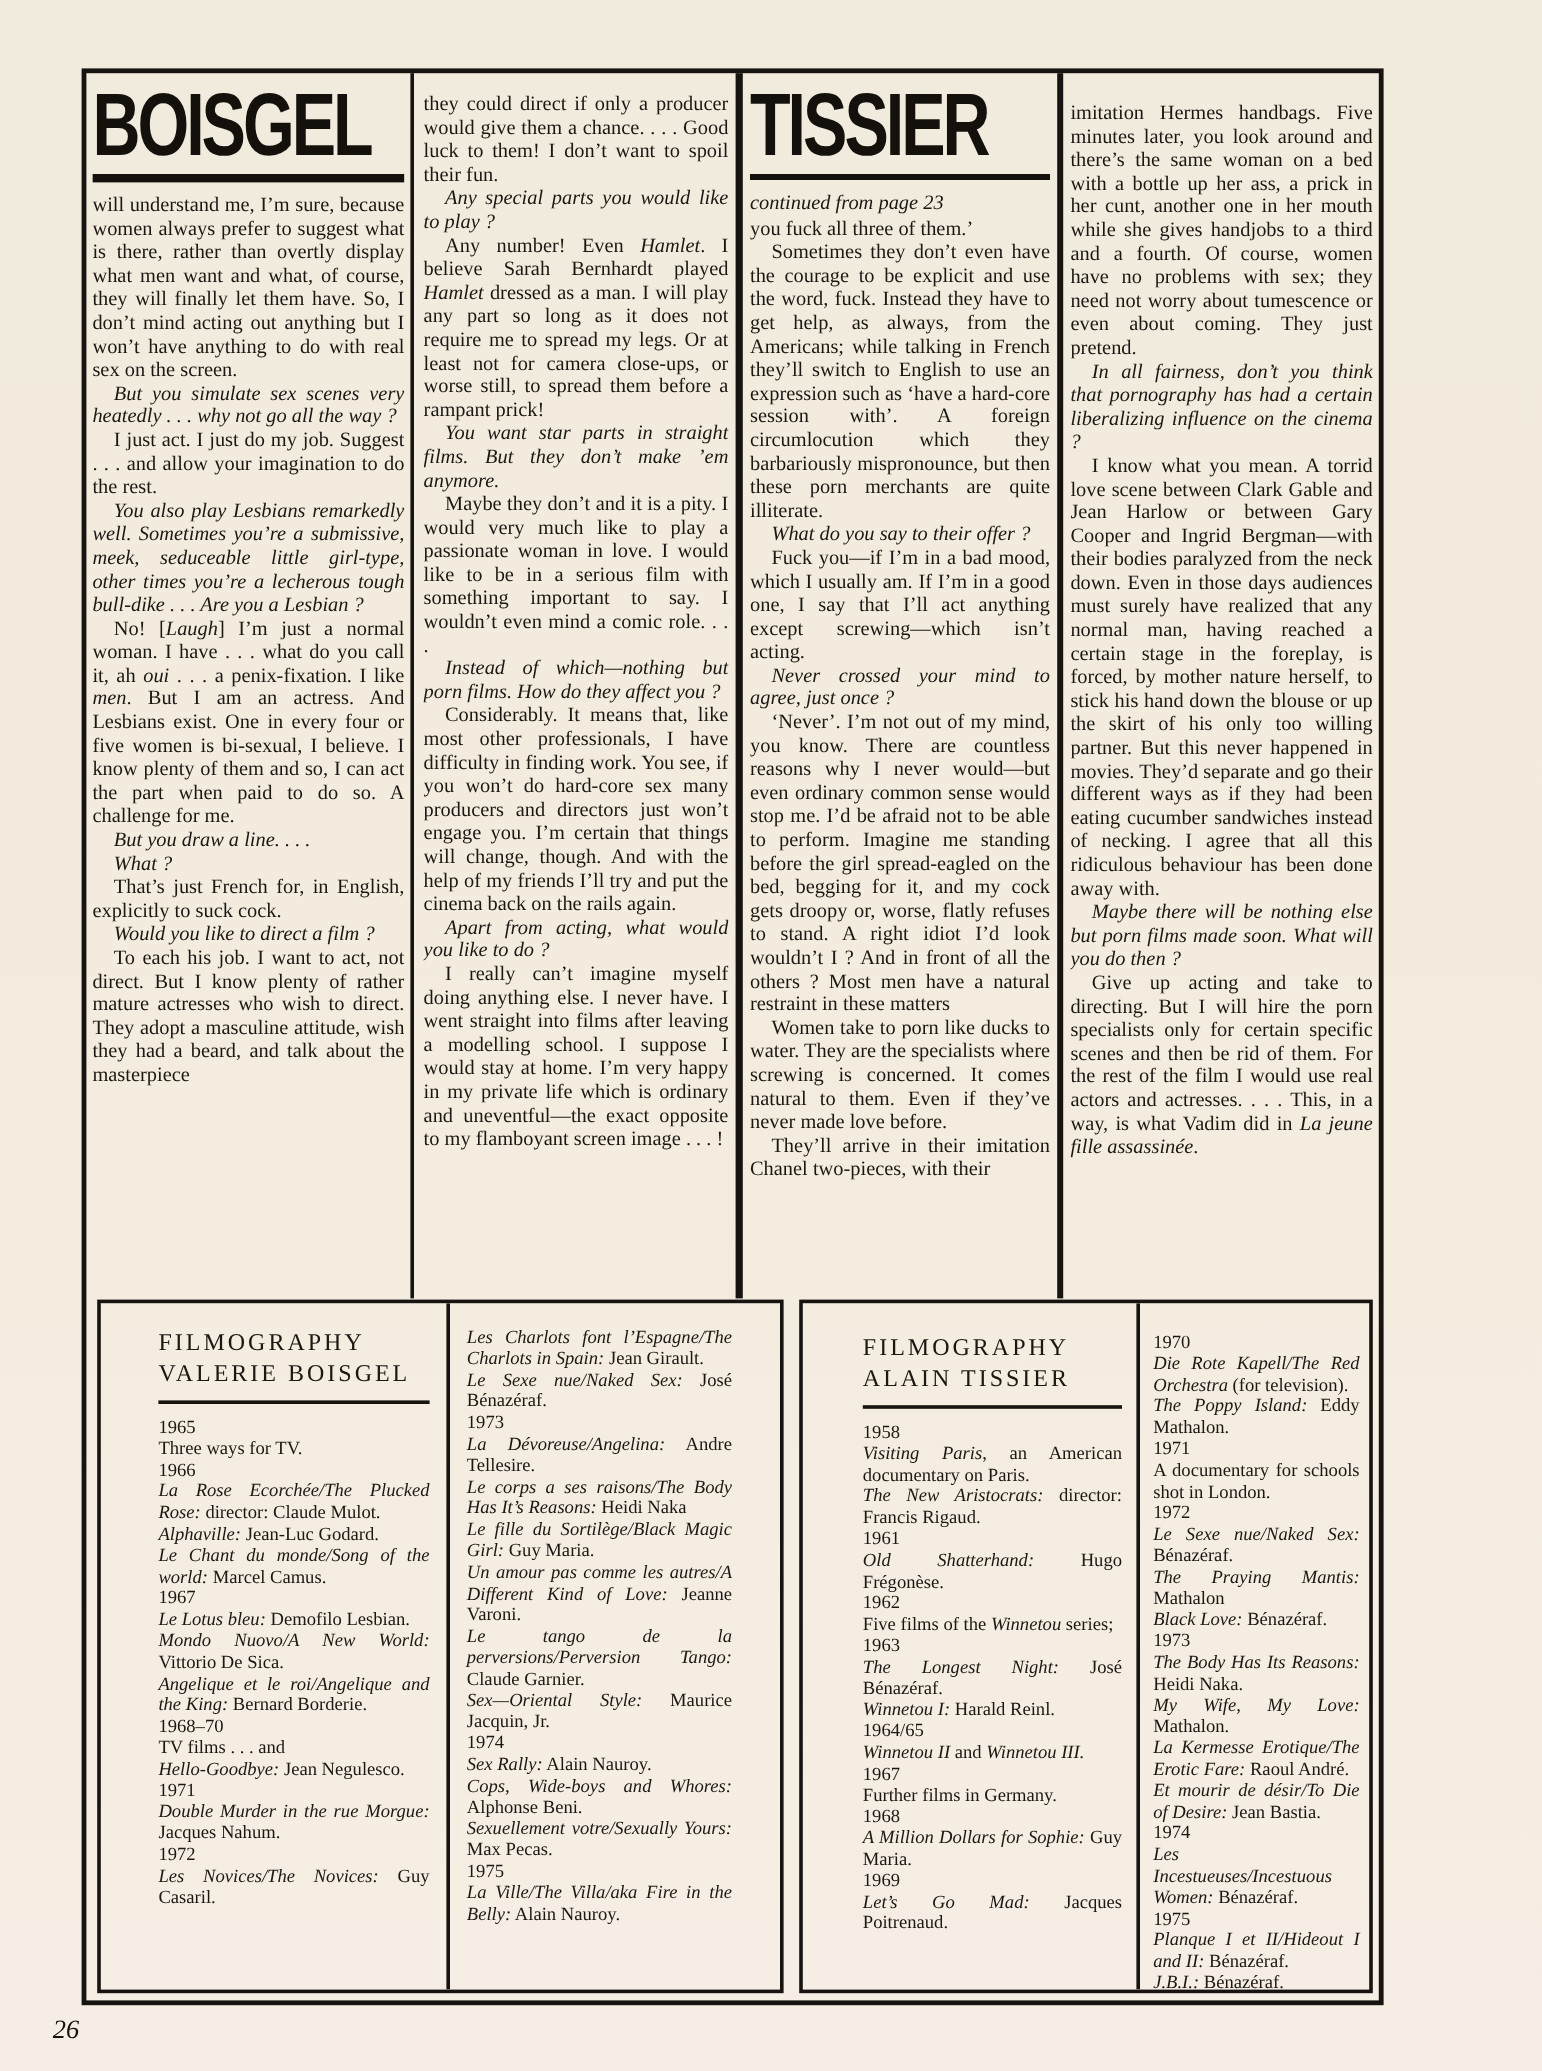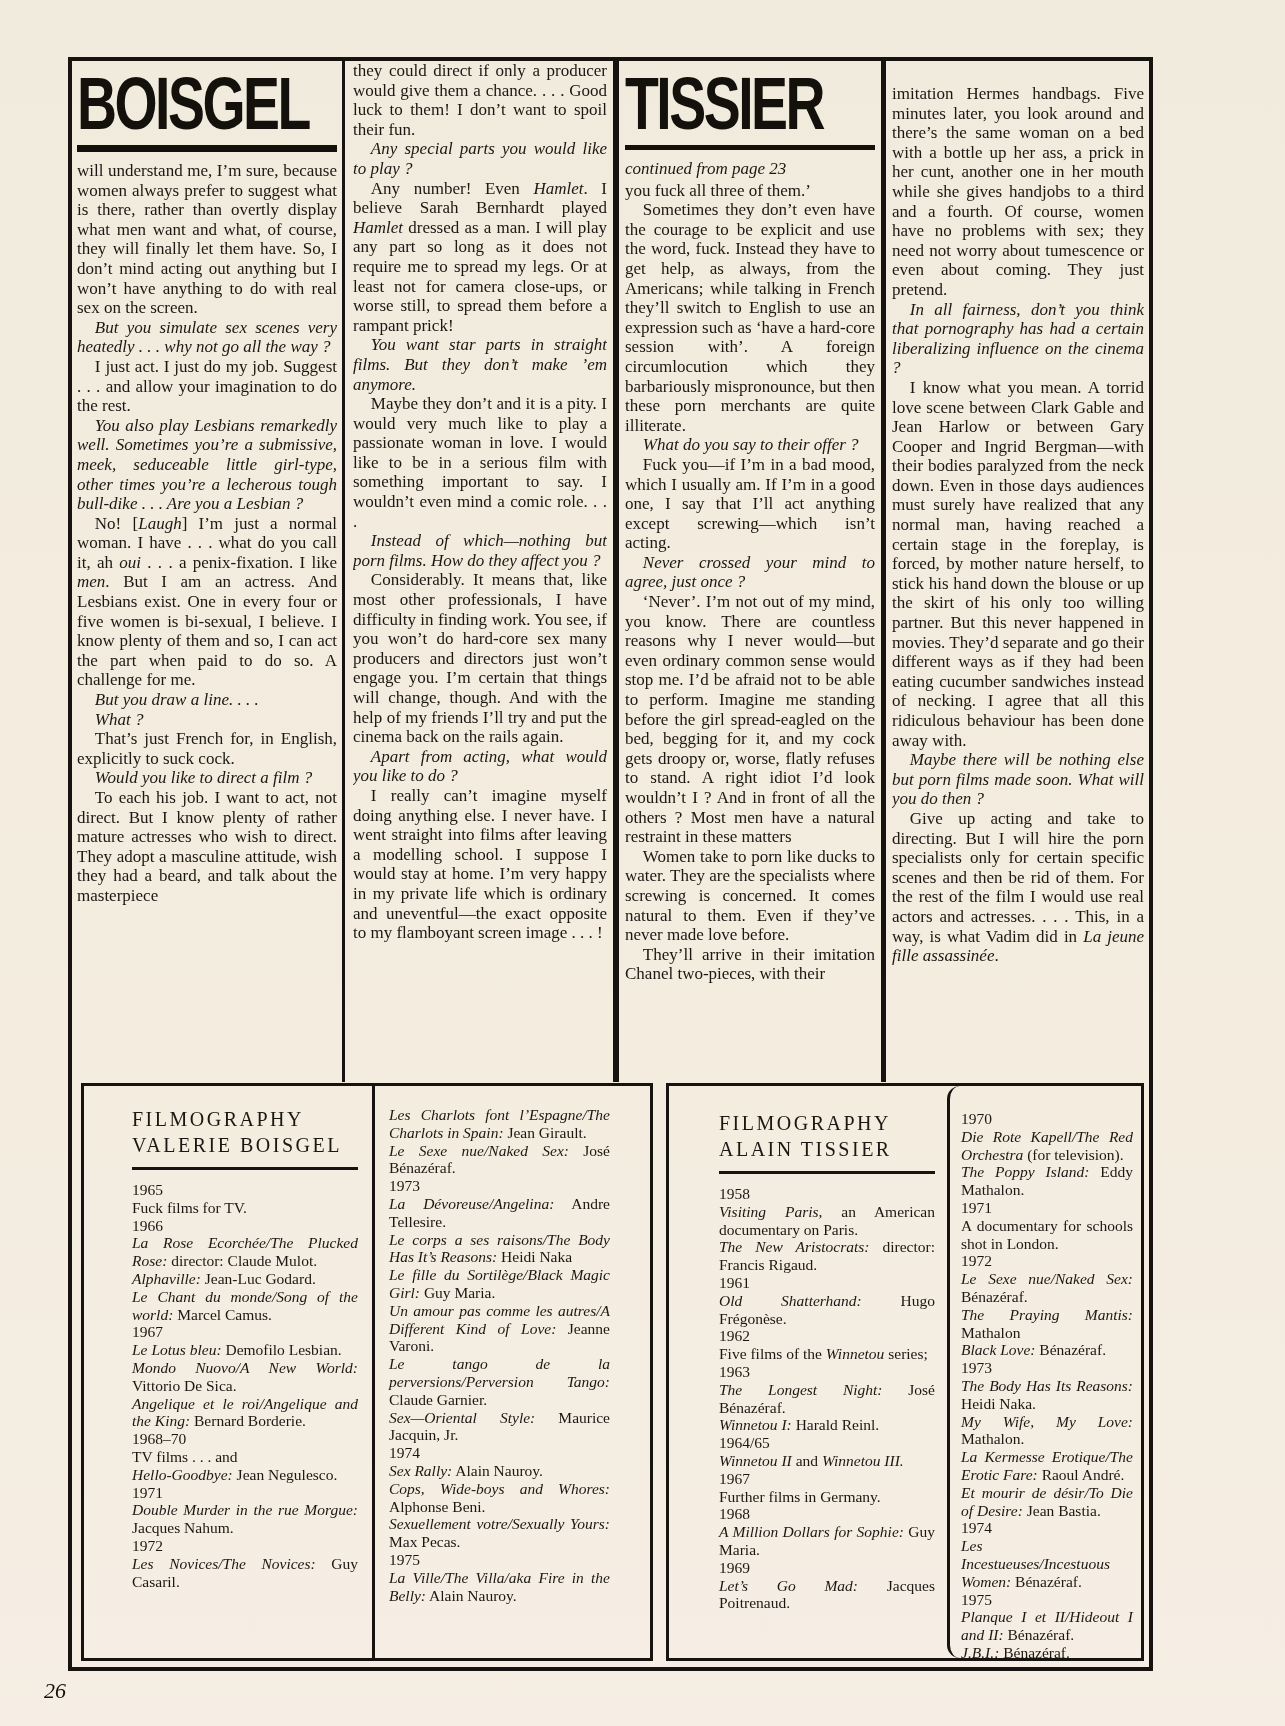--- a/index.html
+++ b/index.html
@@ -5,21 +5,21 @@
   html,body{margin:0;padding:0;background:#e9e3d6;}
   .page{position:relative;width:1285px;height:1726px;background:linear-gradient(180deg,#f1ebdd 0%,#f3ecdf 60%,#f6eee4 100%);
         font-family:"Liberation Serif",serif;color:#1b1712;overflow:hidden;}
   .frame{position:absolute;left:68px;top:57px;width:1077px;height:1606px;border:4px solid #161310;}
   .vr{position:absolute;top:0;background:#161310;}
   .vr1{left:270px;width:3px;height:1021px;}
   .vr2{left:541px;width:6px;height:1021px;}
   .vr3{left:809px;width:5px;height:1021px;}
   .col{position:absolute;top:0;height:1018px;overflow:hidden;font-size:17px;line-height:19.6px;}
   .col1{left:5px;width:260px;padding-top:8px;}
-  .col2{left:281px;width:254px;padding-top:0;}
+  .col2{left:281px;width:254px;padding-top:16px;}
   .col3{left:553px;width:250px;padding-top:8px;}
   .col4{left:820px;width:252px;padding-top:23px;}
   .mast-wrap{height:72px;overflow:visible;}
   .mast{display:inline-block;font-family:"Liberation Sans",sans-serif;font-weight:900;font-size:66px;
         letter-spacing:-3px;line-height:62px;color:#14110d;transform:scale(0.84,1.12);transform-origin:0 0;white-space:nowrap;}
   .mast-bar{height:7px;background:#14110d;margin:4px 0 9px;}
   .mast-bar.thin{height:5px;}
   .para{margin:0;text-align:justify;}
   .para.q{font-style:italic;text-indent:1.05em;}
   .para.a{text-indent:1.05em;}
@@ -27,21 +27,21 @@
   .para.cont{font-style:italic;text-indent:0;margin-bottom:2px;}
   em{font-style:italic;}
   .fbox{position:absolute;top:1022px;height:578px;border:3px solid #161310;display:flex;
         font-size:15.5px;line-height:17.8px;box-sizing:border-box;overflow:hidden;}
   .fbox1{left:9px;width:572px;}
   .fbox2{left:594px;width:478px;}
   .fcl,.fcr{box-sizing:border-box;overflow:hidden;}
   .fbox1 .fcl{width:288px;padding:20px 14px 0 48px;}
   .fbox1 .fcr{flex:1;border-left:3px solid #161310;padding:20px 40px 0 14px;}
   .fbox2 .fcl{width:278px;padding:24px 12px 0 50px;}
-  .fbox2 .fcr{flex:1;border-left:3px solid #161310;padding:24px 8px 0 11px;border-radius:13px;}
+  .fbox2 .fcr{flex:1;border-left:3px solid #161310;padding:24px 8px 0 11px;}
   .fhead{font-size:20px;letter-spacing:2.5px;line-height:26px;}
   .fhead-rule{border:0;border-top:3px solid #161310;margin:9px 0 11px;}
   .pagenum{position:absolute;left:44px;top:1678px;font-style:italic;font-size:22px;color:#14110d;}
 </style>
 </head>
 <body>
 
 <div class="page">
   <div class="frame">
     <div class="vr vr1"></div>
@@ -111,21 +111,21 @@
 
     <div class="fbox fbox1">
       <div class="fcl">
         <div class="fhead">
           <div>FILMOGRAPHY</div>
           <div>VALERIE BOISGEL</div>
         </div>
         <hr class="fhead-rule">
         <div>
             <p class="para year"><span>1965</span></p>
-            <p class="para plain"><span>Fuck films for TV.</span></p>
+            <p class="para plain"><span>Three ways for TV.</span></p>
             <p class="para year"><span>1966</span></p>
             <p class="para entry"><em>La Rose Ecorchée/The Plucked Rose:</em><span> director: Claude Mulot.</span></p>
             <p class="para entry"><em>Alphaville:</em><span> Jean-Luc Godard.</span></p>
             <p class="para entry"><em>Le Chant du monde/Song of the world:</em><span> Marcel Camus.</span></p>
             <p class="para year"><span>1967</span></p>
             <p class="para entry"><em>Le Lotus bleu:</em><span> Demofilo Lesbian.</span></p>
             <p class="para entry"><em>Mondo Nuovo/A New World:</em><span> Vittorio De Sica.</span></p>
             <p class="para entry"><em>Angelique et le roi/Angelique and the King:</em><span> Bernard Borderie.</span></p>
             <p class="para year"><span>1968–70</span></p>
             <p class="para plain"><span>TV films . . . and</span></p>

